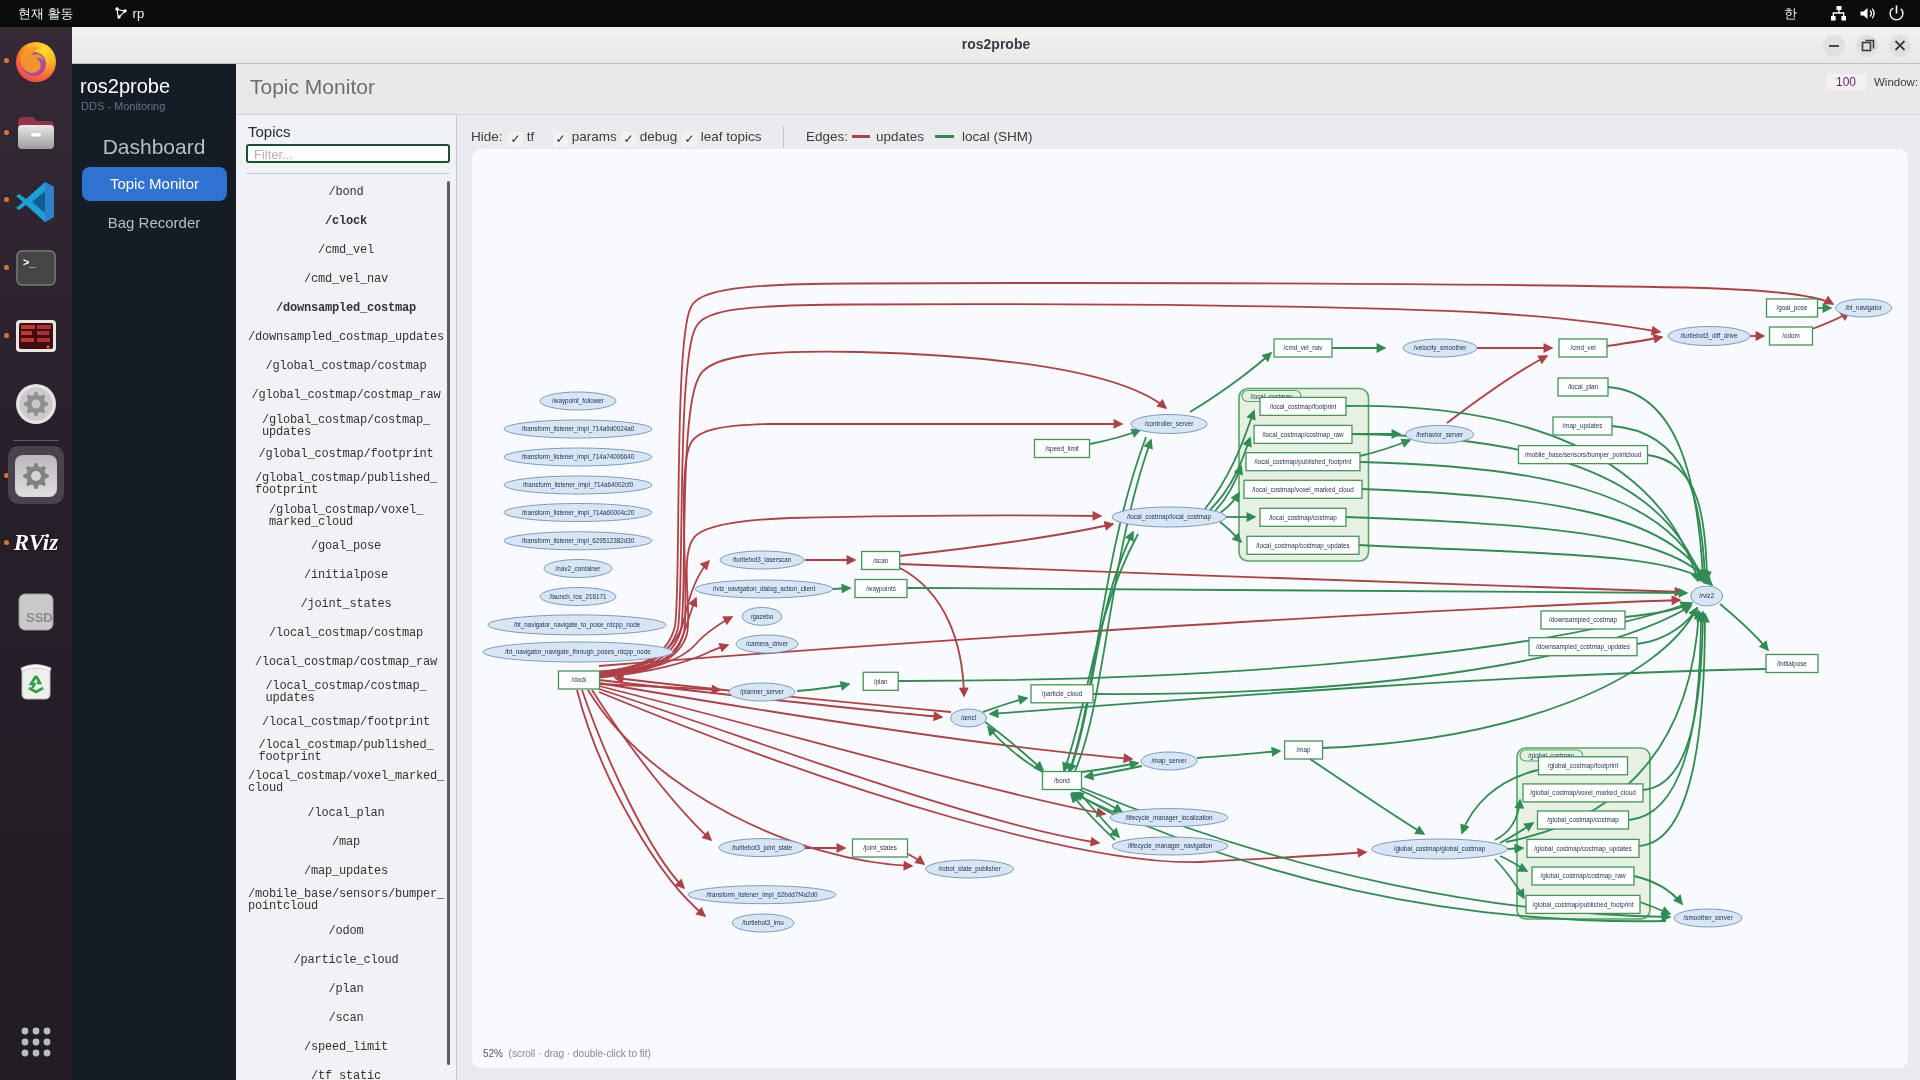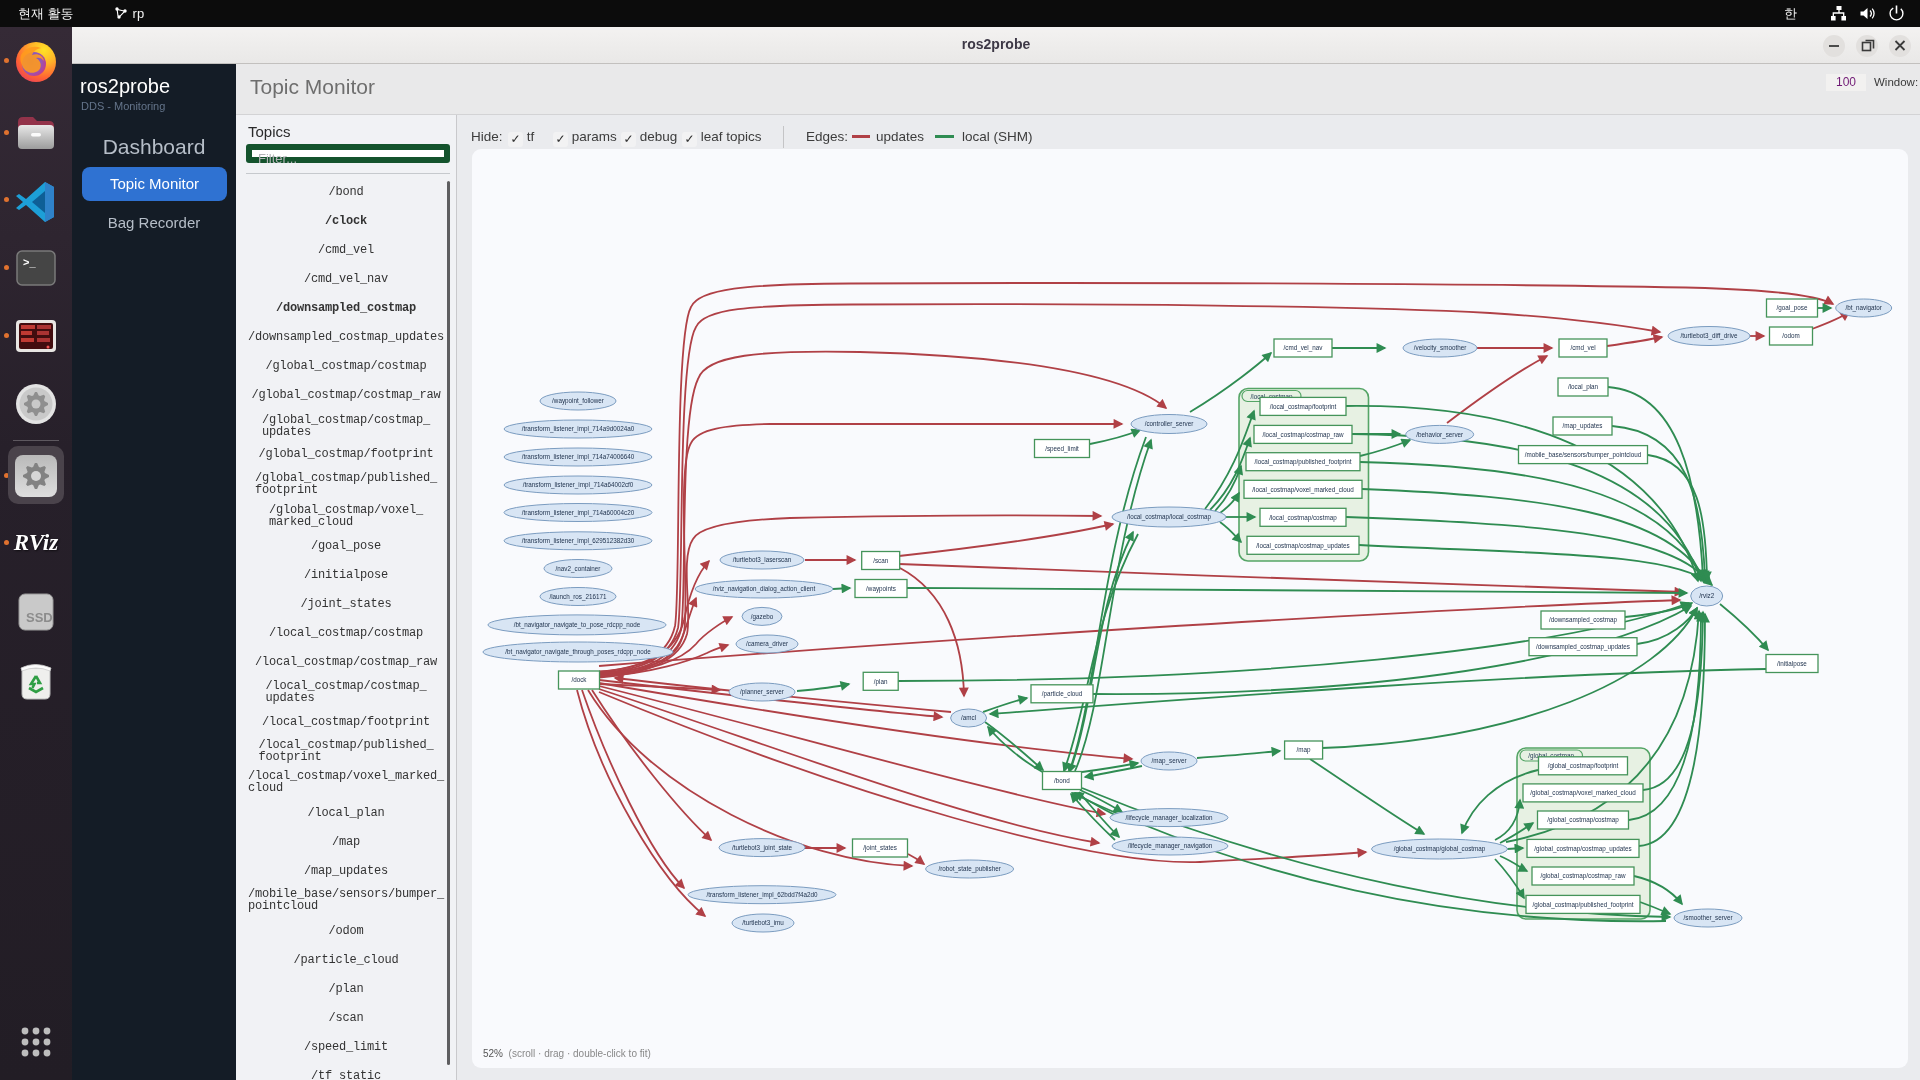--- a/index.html
+++ b/index.html
@@ -185,21 +185,21 @@
 </div>
 
 <div id="header">
   <h1>Topic Monitor</h1>
   <div class="abs" style="left:1590px;top:10px;width:40px;height:17px;background:#f2f1f0;text-align:center;font-size:12px;color:#701a75;line-height:17px;">100</div>
   <div class="abs" style="left:1638px;top:12px;font-size:11.5px;color:#3a3a3a;">Window:</div>
 </div>
 
 <div id="tpanel">
   <div class="abs" style="left:12px;top:8px;font-size:15px;color:#2a2a2a;">Topics</div>
-  <div class="abs" style="left:10px;top:29px;width:204px;height:19px;background:#fff;border:6px solid #14532d;border-radius:3px;font-size:13px;color:#b4b4b8;line-height:18px;padding-left:6px;">Filter...</div>
+  <div class="abs" style="left:10px;top:29px;width:204px;height:19px;background:#fff;border:2px solid #14532d;border-radius:3px;font-size:13px;color:#b4b4b8;line-height:18px;padding-left:6px;">Filter...</div>
   <div class="abs" style="left:10px;top:57.5px;width:204px;height:1px;background:#c6c9cd;"></div>
   <div class="abs" style="left:0;top:0;width:221px;height:965px;overflow:hidden;">
 <div class="titem" style="top:71px;font-weight:normal"><span>/bond</span></div>
 <div class="titem" style="top:100px;font-weight:bold"><span>/clock</span></div>
 <div class="titem" style="top:129px;font-weight:normal"><span>/cmd_vel</span></div>
 <div class="titem" style="top:158px;font-weight:normal"><span>/cmd_vel_nav</span></div>
 <div class="titem" style="top:187px;font-weight:bold"><span>/downsampled_costmap</span></div>
 <div class="titem" style="top:216px;font-weight:normal"><span>/downsampled_costmap_updates</span></div>
 <div class="titem" style="top:245px;font-weight:normal"><span>/global_costmap/costmap</span></div>
 <div class="titem" style="top:274px;font-weight:normal"><span>/global_costmap/costmap_raw</span></div>

